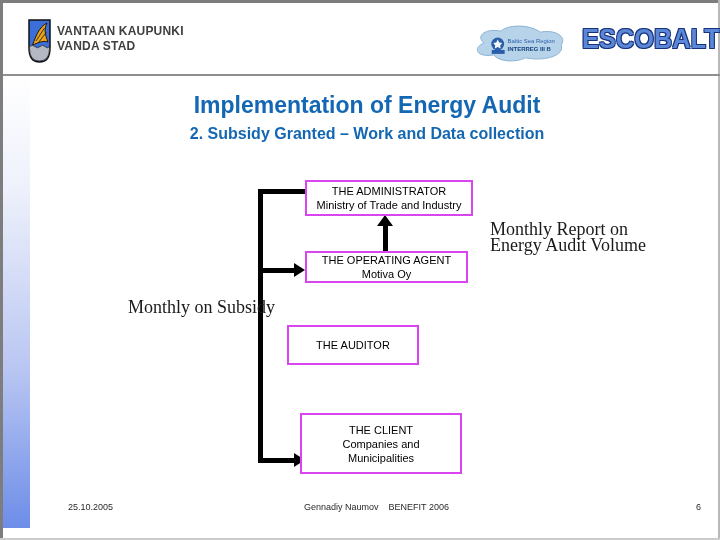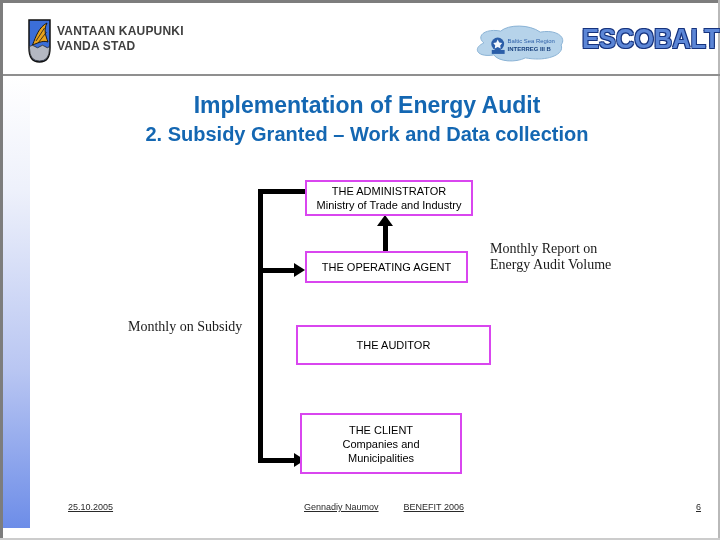--- a/index.html
+++ b/index.html
@@ -27,53 +27,53 @@
     font-family:"Liberation Sans",sans-serif;white-space:nowrap;
   }
   .divider{position:absolute;left:3px;right:0;top:74px;height:2px;background:#8f8f8f;}
   .sidebar-bar{
     position:absolute;left:3px;top:76px;width:27px;height:452px;
     background:linear-gradient(to bottom,#ffffff 0%,#eef1fb 25%,#b9c6f2 65%,#6d8de8 100%);
   }
   
   .title-block{position:absolute;left:14px;top:92px;width:706px;text-align:center;color:#1467b2;font-weight:bold;}
   .title-line1{font-size:23px;line-height:27px;}
-  .title-line2{font-size:20px;line-height:30px;}
+  .title-line2{font-size:16px;line-height:30px;}
   
   .fbox{
     position:absolute;background:#fff;border:2px solid #d946ef;box-sizing:border-box;
     display:flex;flex-direction:column;justify-content:center;text-align:center;
     font-size:11px;line-height:14px;color:#000;
   }
   .fbox .bx-title{font-weight:normal;}
   .box-admin{left:305px;top:180px;width:168px;height:36px;}
   .box-agent{left:305px;top:251px;width:163px;height:32px;}
-  .box-auditor{left:296px;top:325px;width:195px;height:40px;justify-content:center;}
+  .box-auditor{left:287px;top:325px;width:132px;height:40px;justify-content:center;}
   .box-client{left:300px;top:413px;width:162px;height:61px;}
   .box-client .bx-sub{display:block;width:110px;margin:0 auto;}
   
   .conn{position:absolute;background:#000;}
   .v-main{left:258px;top:189px;width:5px;height:274px;}
   .h-top{left:258px;top:189px;width:47px;height:5px;}
   .h-mid{left:258px;top:268px;width:36px;height:5px;}
   .h-bot{left:258px;top:458px;width:36px;height:5px;}
   .arr-right{position:absolute;width:0;height:0;border-top:7px solid transparent;border-bottom:7px solid transparent;border-left:11px solid #000;}
   .arr-mid{left:294px;top:263px;}
   .arr-bot{left:294px;top:453px;}
   .v-up{left:383px;top:226px;width:5px;height:26px;}
   .arr-up{position:absolute;left:377px;top:215px;width:0;height:0;border-left:8px solid transparent;border-right:8px solid transparent;border-bottom:11px solid #000;}
   
-  .note{position:absolute;font-family:"Liberation Serif",serif;font-size:14px;color:#1a1a1a;line-height:16px;margin-top:20px;}
+  .note{position:absolute;font-family:"Liberation Serif",serif;font-size:18px;color:#1a1a1a;line-height:16px;}
   .note-monthly{left:490px;top:221px;width:160px;}
   .note-decision{left:128px;top:299px;white-space:nowrap;}
   
-  .footer-item{position:absolute;top:502px;font-size:9px;color:#2a2a2a;white-space:nowrap;text-decoration:underline;}
+  .footer-item{position:absolute;top:502px;font-size:9px;color:#2a2a2a;white-space:nowrap;}
   .f-date{left:68px;}
   .f-center{left:304px;}
-  .f-center .author{margin-right:25px;}
+  .f-center .author{margin-right:10px;}
   .f-page{left:696px;}
 </style>
 </head>
 <body>
 
 <div class="stage">
 
   <div class="edge top"></div>
   <div class="edge left"></div>
   <div class="edge right"></div>
@@ -118,20 +118,21 @@
   <div class="conn v-up"></div>
   <div class="arr-up"></div>
 
   <div class="fbox box-admin">
     <span class="bx-title">THE ADMINISTRATOR</span>
     <span class="bx-sub">Ministry of Trade and Industry</span>
   </div>
 
   <div class="fbox box-agent">
     <span class="bx-title">THE OPERATING AGENT</span>
+    <span class="bx-sub">Motiva Oy</span>
   </div>
 
   <div class="fbox box-auditor">
     <span class="bx-title">THE AUDITOR</span>
   </div>
 
   <div class="fbox box-client">
     <span class="bx-title">THE CLIENT</span>
     <span class="bx-sub">Companies and Municipalities</span>
   </div>

